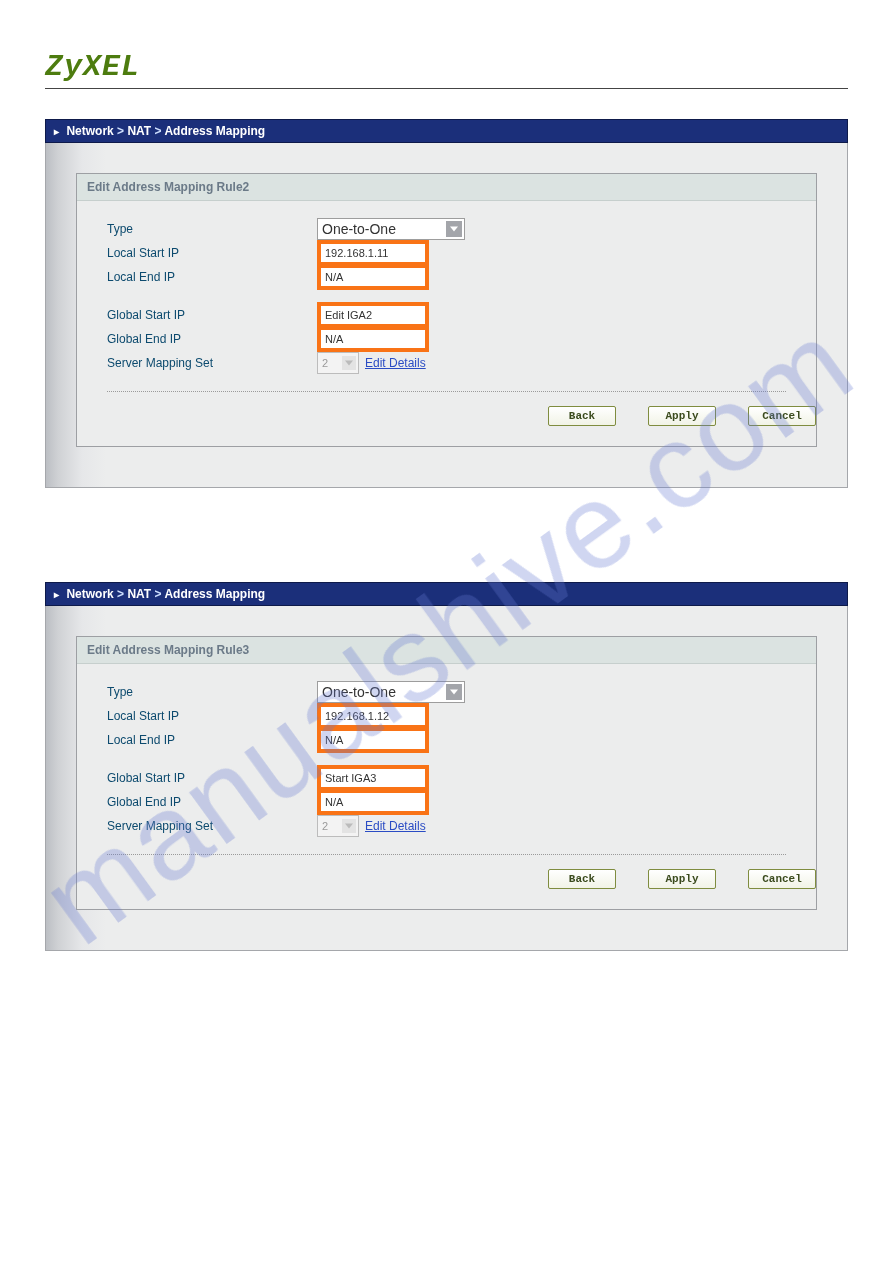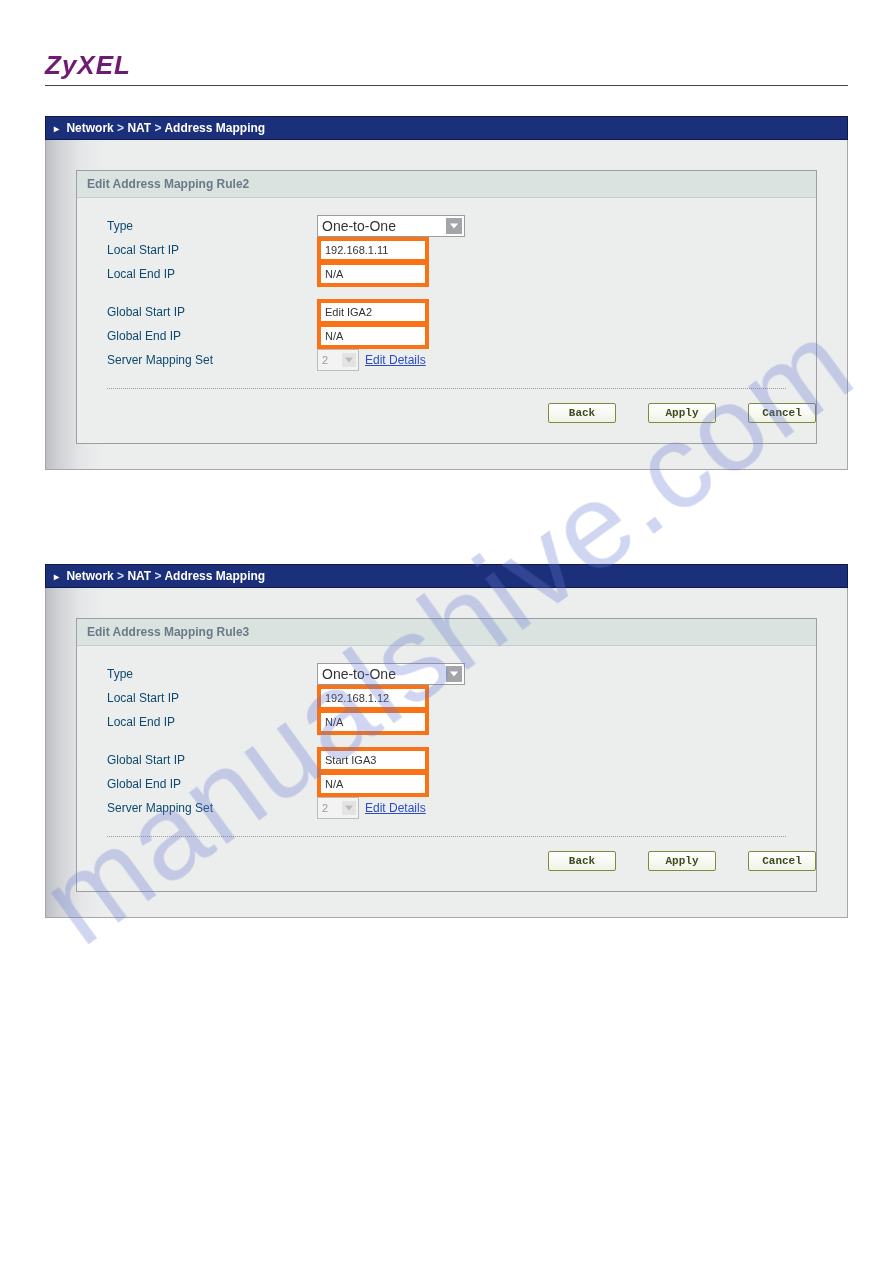--- a/index.html
+++ b/index.html
@@ -1,23 +1,23 @@
 <!DOCTYPE html>
 <html><head>
 <meta charset="utf-8">
 <style>
   html,body{margin:0;padding:0;background:#fff;font-family:Verdana,Arial,sans-serif;font-size:12px;color:#333;}
   .page{width:893px;box-sizing:border-box;padding:50px 45px 0 45px;}
-  .logo{font-family:Liberation Sans, sans-serif;font-weight:bold;font-style:italic;font-size:26px;color:#701a75;letter-spacing:1px;}
+  .logo{font-family:Liberation Mono, monospace;font-weight:bold;font-style:italic;font-size:30px;color:#4d7c0f;letter-spacing:1px;}
   .logo-rule{border:0;border-top:1px solid #444;margin:4px 0 30px 0;}
   .panel-wrap{margin-bottom:94px;}
   .breadcrumb{background:#1b2f7a;color:#fff;font-weight:bold;font-size:12px;padding:4px 8px;border:1px solid #0e1a4a;}
   .breadcrumb .arrow{margin-right:4px;font-size:10px;}
   .breadcrumb span.sep{color:#cfe0ff;}
-  .shell{background:linear-gradient(90deg,#bcbfc4 0px,#cfd1d4 12px,#e6e7e9 36px,#eceded 60px) #eceded;border:1px solid #a5a7ab;border-top:0;padding:30px 30px 25px 30px;}
+  .shell{background:linear-gradient(90deg,#bcbfc4 0px,#cfd1d4 12px,#e6e7e9 36px,#eceded 60px) #eceded;border:1px solid #a5a7ab;border-top:0;padding:30px 30px 40px 30px;}
   .inner{background:#eceded;border:1px solid #9d9fa3;padding:0 0 14px 0;}
   .section-title{background:#dbe3e1;color:#6b7a88;font-weight:bold;font-size:12px;padding:6px 10px;border-bottom:1px solid #c6cfcd;}
   .form{padding:16px 10px 6px 30px;}
   .row{display:flex;align-items:center;height:24px;}
   .gap{height:14px;}
   .lbl{width:210px;color:#0c4a6e;font-size:12px;}
   .ctrl{display:flex;align-items:center;}
   .select{display:inline-flex;align-items:center;justify-content:space-between;width:140px;height:20px;background:#fff;border:1px solid #9d9d9d;font-size:14px;padding:0 2px 0 4px;}
   .select .dd{width:16px;height:16px;background:#a3a5aa;display:flex;align-items:center;justify-content:center;}
   .select .dd svg{width:8px;height:6px;}

